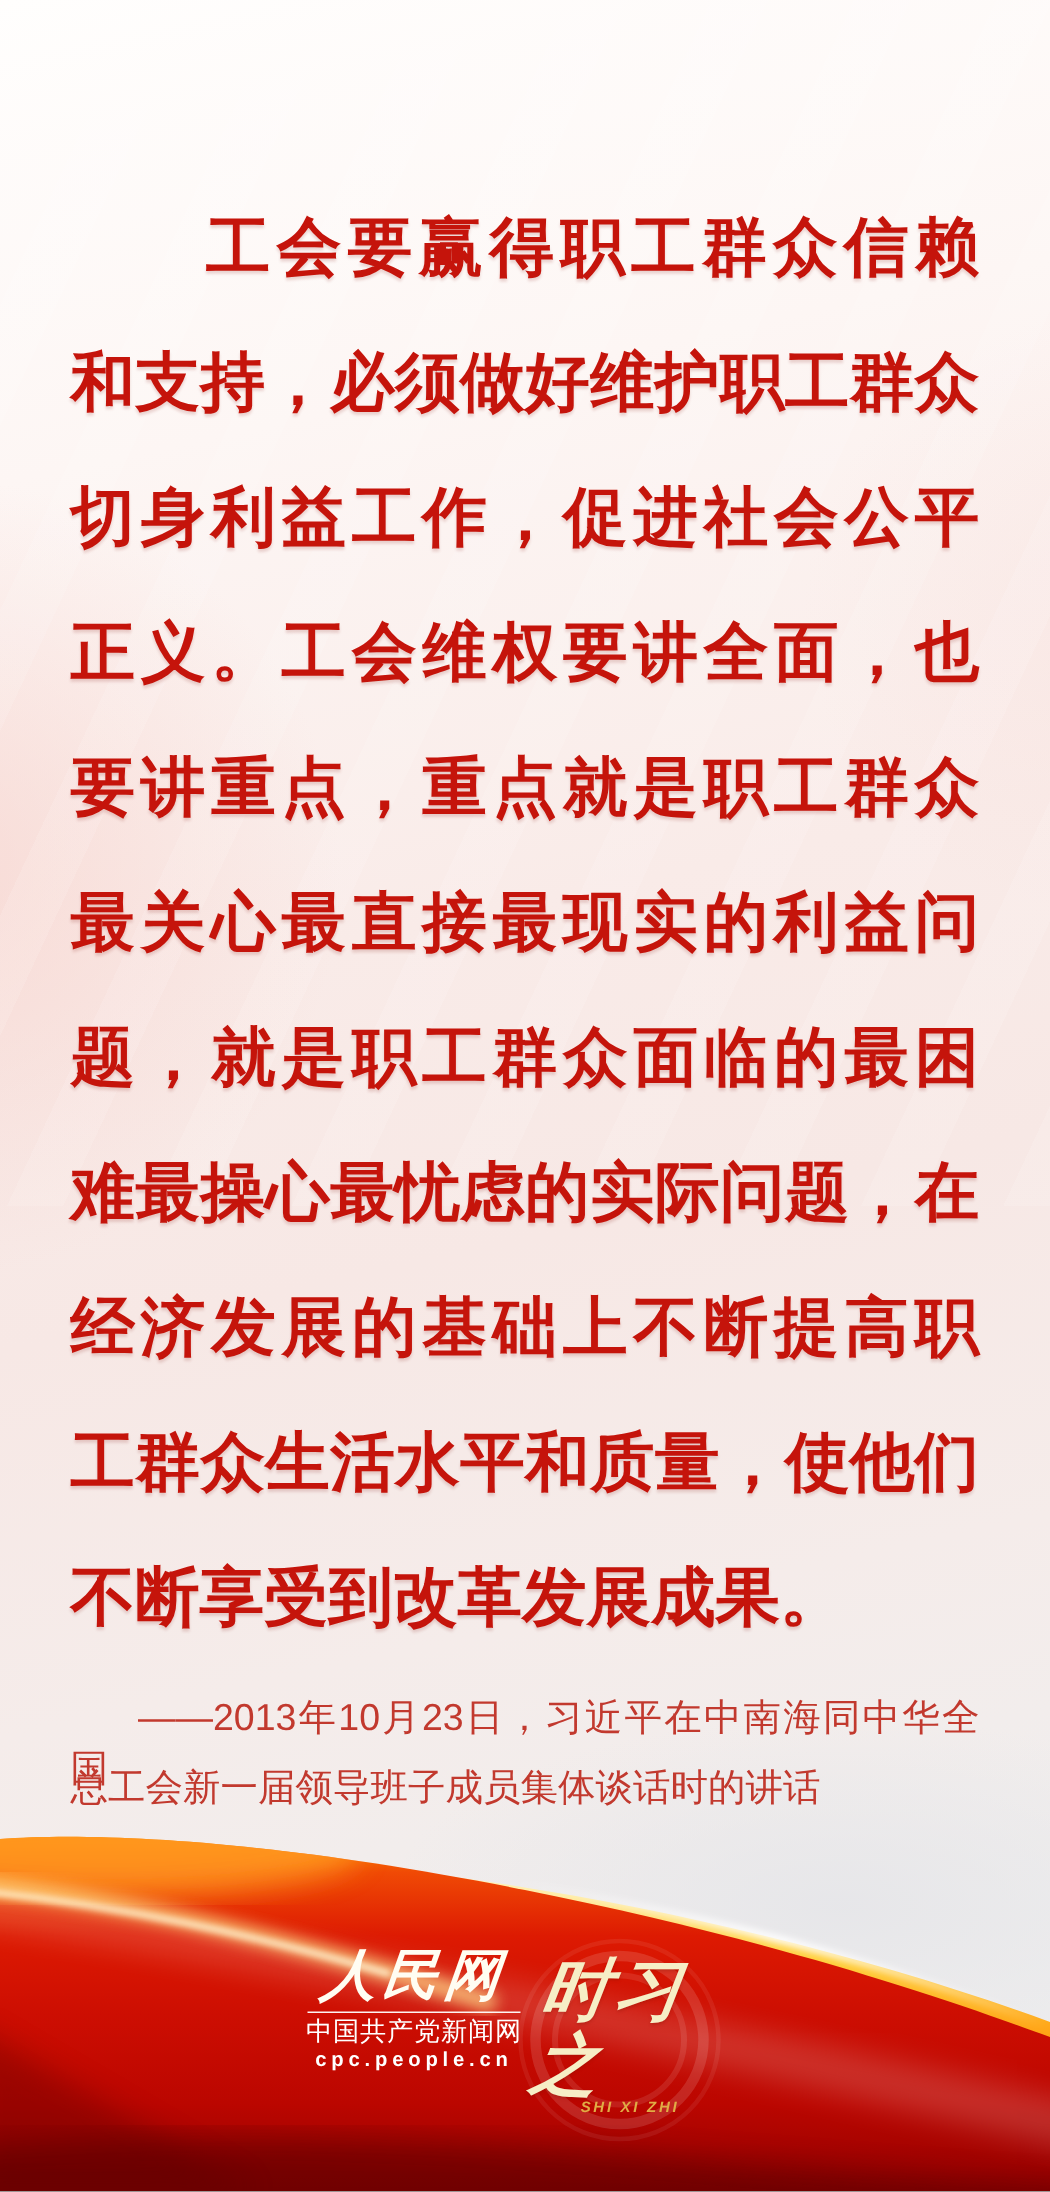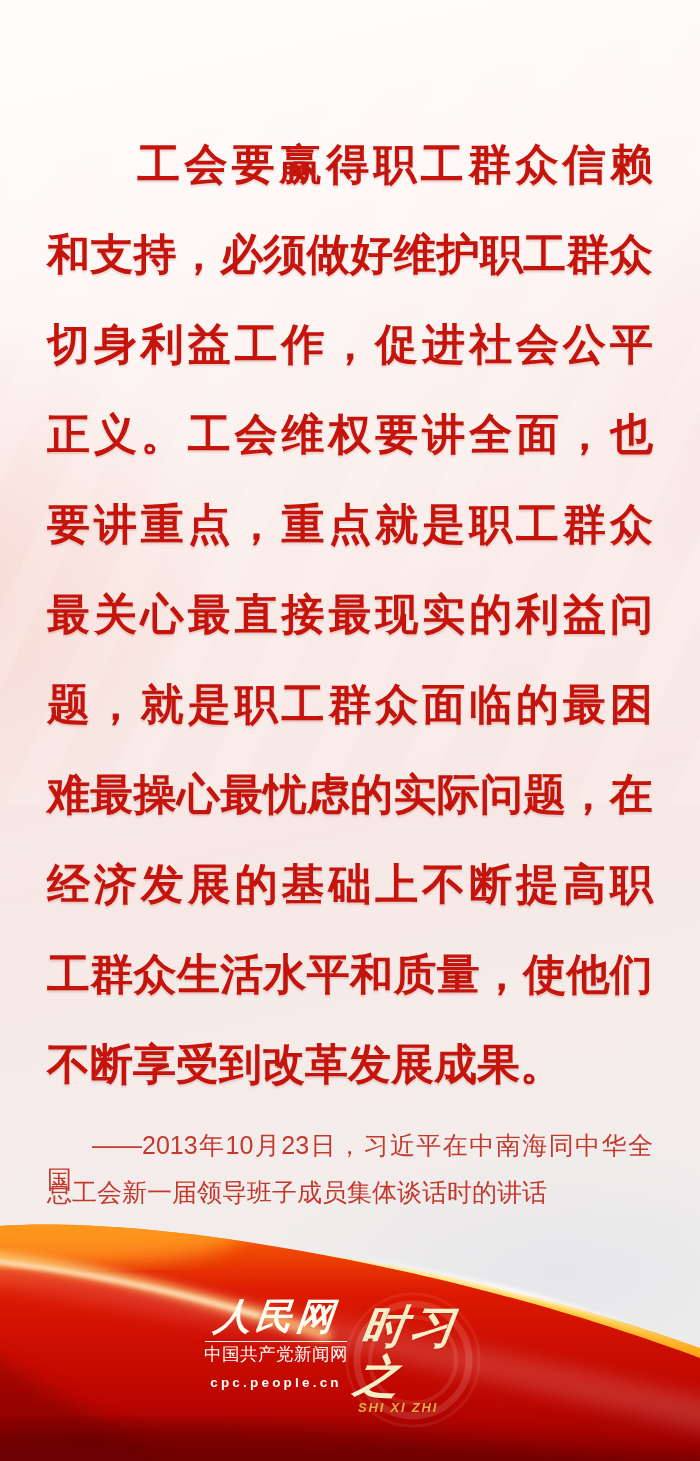--- a/index.html
+++ b/index.html
@@ -41,30 +41,30 @@
   
   .pd-logo{
     position:absolute;left:203px;top:1295px;width:146px;text-align:center;color:#ffffff;
   }
   .pd-script{
     font-size:37px;line-height:44px;font-style:italic;font-weight:700;
     color:#fffdf2;transform:skewX(-6deg);letter-spacing:4px;
   }
   .pd-line{height:0;border-top:1.5px solid rgba(255,255,255,0.95);margin:2px 2px 3px 2px;}
   .pd-name{font-size:17.5px;font-weight:400;letter-spacing:0.5px;line-height:19px;}
-  .pd-url{font-size:13.5px;font-weight:700;letter-spacing:3.2px;line-height:16px;margin-top:11px;}
+  .pd-url{font-size:13.5px;font-weight:700;letter-spacing:3.2px;line-height:16px;margin-top:1px;}
   .sxz-logo{position:absolute;left:358px;top:1302px;width:130px;text-align:left;}
   .sxz-cn{
     font-size:45px;line-height:50px;font-weight:900;font-style:italic;
     color:#f6eec6;transform:skewX(-8deg);letter-spacing:3px;
     text-shadow:0 1px 2px rgba(120,20,0,0.25);
   }
   .sxz-en{
-    font-size:13px;font-weight:700;font-style:italic;color:#e0ad45;
-    letter-spacing:1.8px;text-align:left;margin-top:-2px;padding-right:6px;
+    font-size:10px;font-weight:700;font-style:italic;color:#e0ad45;
+    letter-spacing:1.8px;text-align:center;margin-top:-2px;padding-right:6px;
   }
 </style>
 </head>
 <body>
 
 <div class="poster">
 
   <div class="bg-streaks"></div>
 
   <div class="quote">

